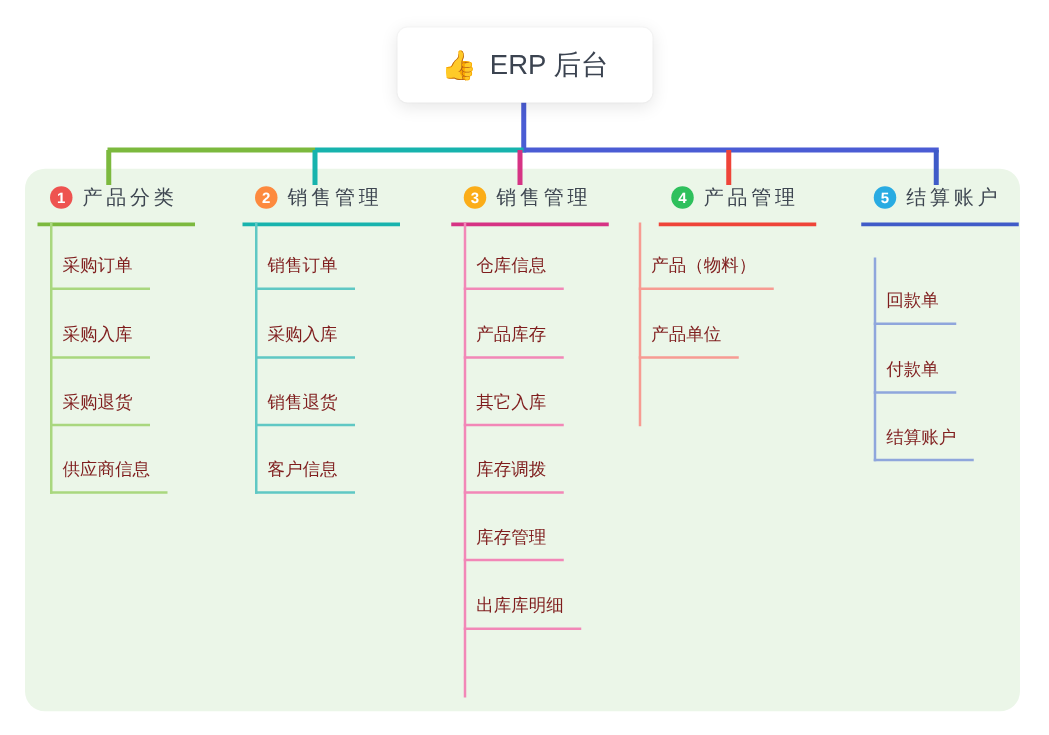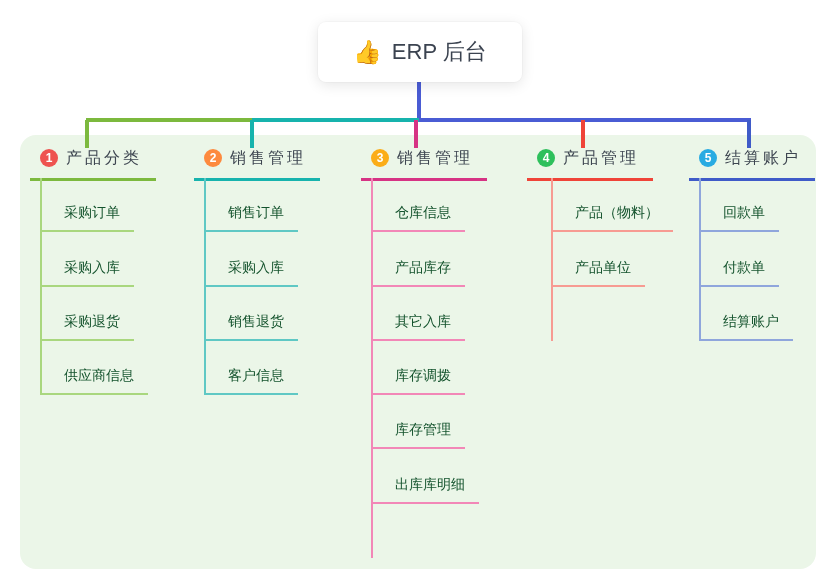--- a/index.html
+++ b/index.html
@@ -38,21 +38,21 @@
     flex:0 0 auto;width:18px;height:18px;border-radius:50%;
     background:var(--badge);color:#ffffff;
     display:inline-flex;align-items:center;justify-content:center;
     font-size:12px;font-weight:bold;letter-spacing:0;
   }
   .children{position:absolute;top:178px;}
   .child-vline{position:absolute;left:0;top:0;width:2px;background:var(--child);}
   .child{height:54.3px;display:flex;align-items:flex-end;}
   .child-label{
     display:inline-block;border-bottom:2px solid var(--child);
-    padding:0 14px 8px 24px;font-size:14px;color:#14532d;
+    padding:0 14px 8px 10px;font-size:14px;color:#7f1d1d;
     white-space:nowrap;cursor:pointer;
   }
 </style>
 </head>
 <body>
 
 <div class="stage">
 
   <div class="root-card">
     <span class="root-icon">👍</span>
@@ -141,36 +141,36 @@
           <div class="child">
             <span class="child-label">出库库明细</span>
           </div>
         </div>
   </div>
       <div class="branch" style="--line: #EF4438; --child: #F79B92; --badge: #2EC05C;">
     <div class="branch-header" style="left: 527px;">
       <span class="badge">4</span>
       <span class="branch-title">产品管理</span>
     </div>
-    <div class="children" style="left: 551px;">
+    <div class="children" style="left: 511px;">
       <div class="child-vline" style="height: 162.9px;"></div>
     <div class="child">
             <span class="child-label">产品（物料）</span>
           </div>
           <div class="child">
             <span class="child-label">产品单位</span>
           </div>
         </div>
   </div>
       <div class="branch" style="--line: #3F5BC8; --child: #8FA6DC; --badge: #29ABE2;">
     <div class="branch-header" style="left: 689px;">
       <span class="badge">5</span>
       <span class="branch-title">结算账户</span>
     </div>
-    <div class="children" style="left: 699px;">
+    <div class="children" style="left: 699px; margin-top: 28px;">
       <div class="child-vline" style="height: 162.9px;"></div>
     <div class="child">
             <span class="child-label">回款单</span>
           </div>
           <div class="child">
             <span class="child-label">付款单</span>
           </div>
           <div class="child">
             <span class="child-label">结算账户</span>
           </div>

